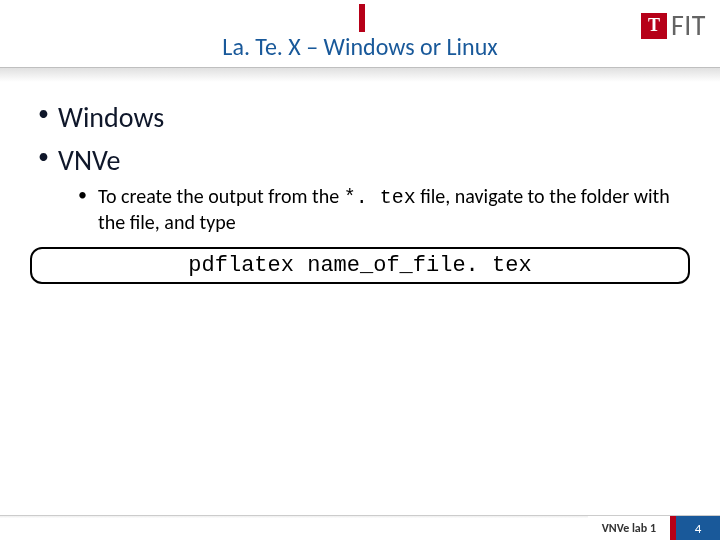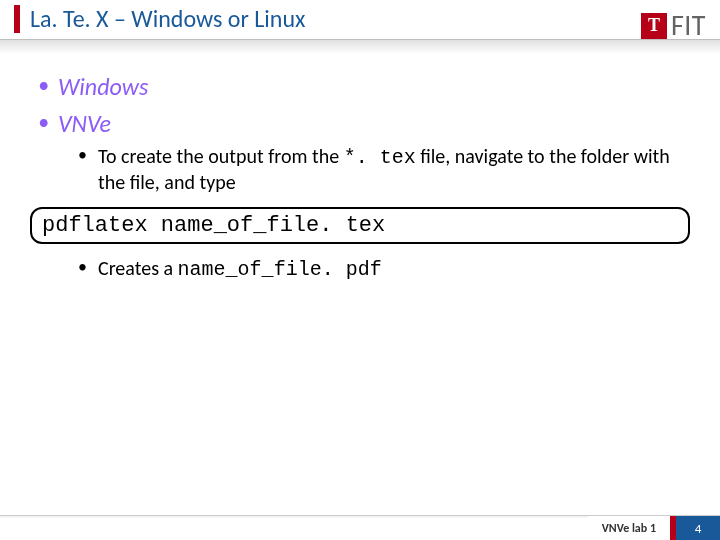--- a/index.html
+++ b/index.html
@@ -1,39 +1,39 @@
 <!DOCTYPE html>
 <html><head>
 <meta charset="utf-8">
 <style>
   * { margin: 0; padding: 0; box-sizing: border-box; }
   html, body { width: 720px; height: 540px; font-family: Calibri, Arial, sans-serif; background: #fff; overflow: hidden; }
   .slide { position: relative; width: 720px; height: 540px; }
 
-  .title-bar { display: flex; align-items: center; padding: 4px 0 6px 0; }
+  .title-bar { display: flex; align-items: center; padding: 4px 0 6px 0; flex-direction: column; }
   .title-accent { width: 6px; height: 28px; background: #b60018; margin: 0 10px 0 14px; }
   .slide-title { font-size: 24px; color: #19599a; font-weight: 400; }
   .title-underline { height: 1px; background: #bfbfbf; margin: 0 0 0 0; }
   .gray-fade { height: 14px; background: linear-gradient(#e0e0e0, #fff); }
 
   .logo { position: absolute; top: 8px; right: 14px; display: flex; align-items: center; gap: 4px; }
   .logo-t { width: 26px; height: 26px; background: #b60018; display: flex; align-items: center; justify-content: center; }
   .logo-t span { color: #fff; font-weight: bold; font-size: 18px; font-family: Georgia, serif; }
   .logo-fit { font-size: 28px; font-weight: 500; color: #646464; letter-spacing: 0.5px; }
 
   .content { padding: 10px 34px 0 34px; }
   ul { list-style: none; }
-  li.l1 { font-size: 24px; color: #8b5cf6; margin: 8px 0 6px 0; position: relative; padding-left: 24px; font-style: italic; }
+  li.l1 { font-size: 28px; color: #0f172a; margin: 8px 0 6px 0; position: relative; padding-left: 24px; }
   li.l1::before { content: "•"; position: absolute; left: 4px; top: 0; font-size: 22px; }
   li.l2 { font-size: 20px; color: #000; margin: 4px 0 4px 0; position: relative; padding-left: 22px; line-height: 1.25; }
   li.l2::before { content: "•"; position: absolute; left: 2px; top: 0; font-size: 18px; }
   .sub { margin-left: 42px; }
   .mono { font-family: "Courier New", monospace; }
 
-  .cmdbox { margin: 12px 30px 12px 30px; border: 2px solid #000; border-radius: 12px; padding: 4px 10px; font-family: "Courier New", monospace; font-size: 22px; }
+  .cmdbox { margin: 12px 30px 12px 30px; border: 2px solid #000; border-radius: 12px; padding: 4px 10px; font-family: "Courier New", monospace; font-size: 22px; text-align: center; }
 
   .footer { position: absolute; left: 0; right: 0; bottom: 0; height: 24px; display: flex; align-items: stretch; margin-top: 12px; }
   .footer-spacer { flex: 1; background: linear-gradient(#eee, #fff 10%); }
   .footer-label { background: #fff; color: #333; font-size: 12px; font-weight: bold; display: flex; align-items: center; padding: 0 14px; }
   .footer-acc { width: 6px; background: #b60018; }
   .footer-num { width: 44px; background: #19599a; color: #fff; display: flex; align-items: center; justify-content: center; font-size: 13px; }
   .foot-top { position: absolute; left: 0; right: 0; bottom: 24px; height: 1px; background: #ccc; }
 </style>
 </head>
 <body>
@@ -63,27 +63,20 @@
     </ul>
     <ul class="sub">
       <li class="l2">
         <span>To create the output from the </span><span class="mono">*. tex</span><span> file, navigate to the folder with the file, and type</span>
       </li>
     </ul>
   </div>
 
   <div class="cmdbox">pdflatex name_of_file. tex</div>
 
-  <div class="content" style="padding-top:0">
-    <ul class="sub">
-      <li class="l2">
-        <span>Creates a </span><span class="mono">name_of_file. pdf</span>
-      </li>
-    </ul>
-  </div>
 
   <div class="foot-top"></div>
   <div class="footer">
     <div class="footer-spacer"></div>
     <div class="footer-label">VNVe lab 1</div>
     <div class="footer-acc"></div>
     <div class="footer-num">4</div>
   </div>
 
 </div>

